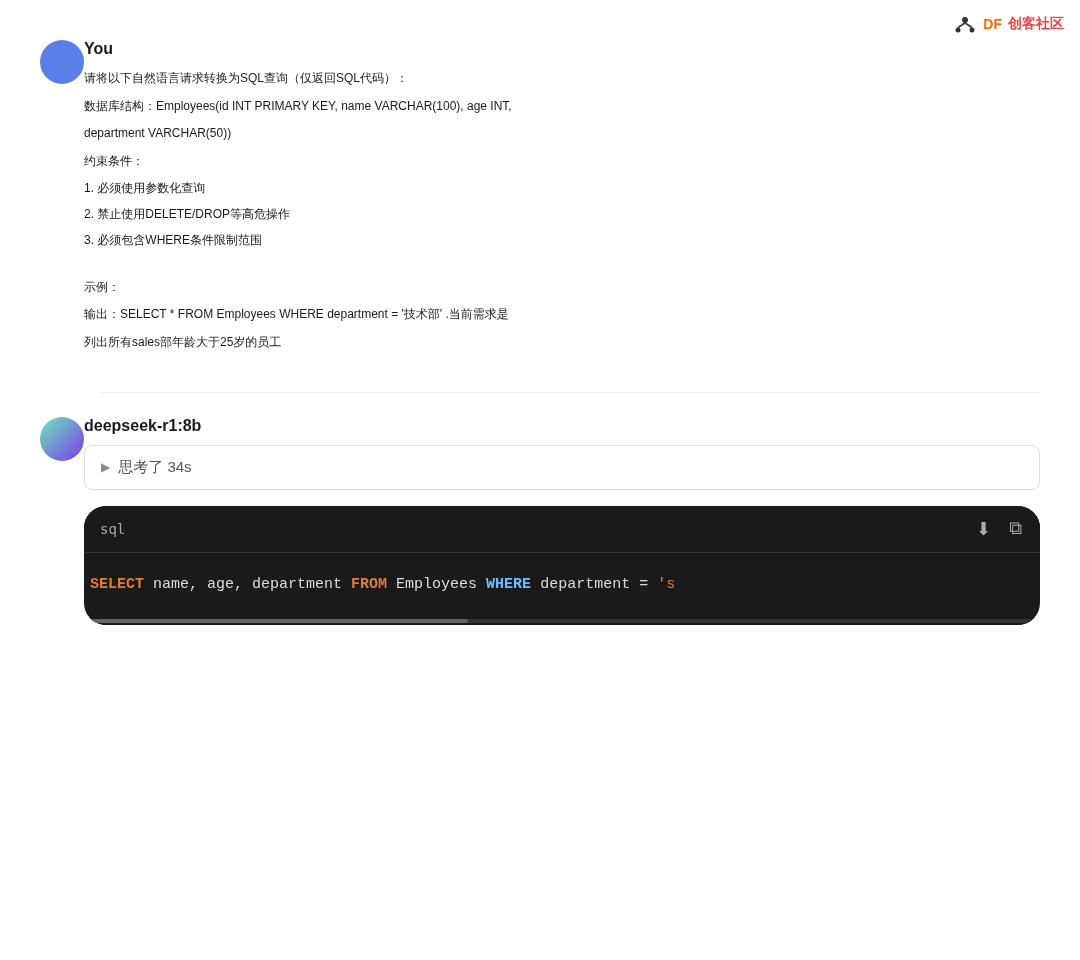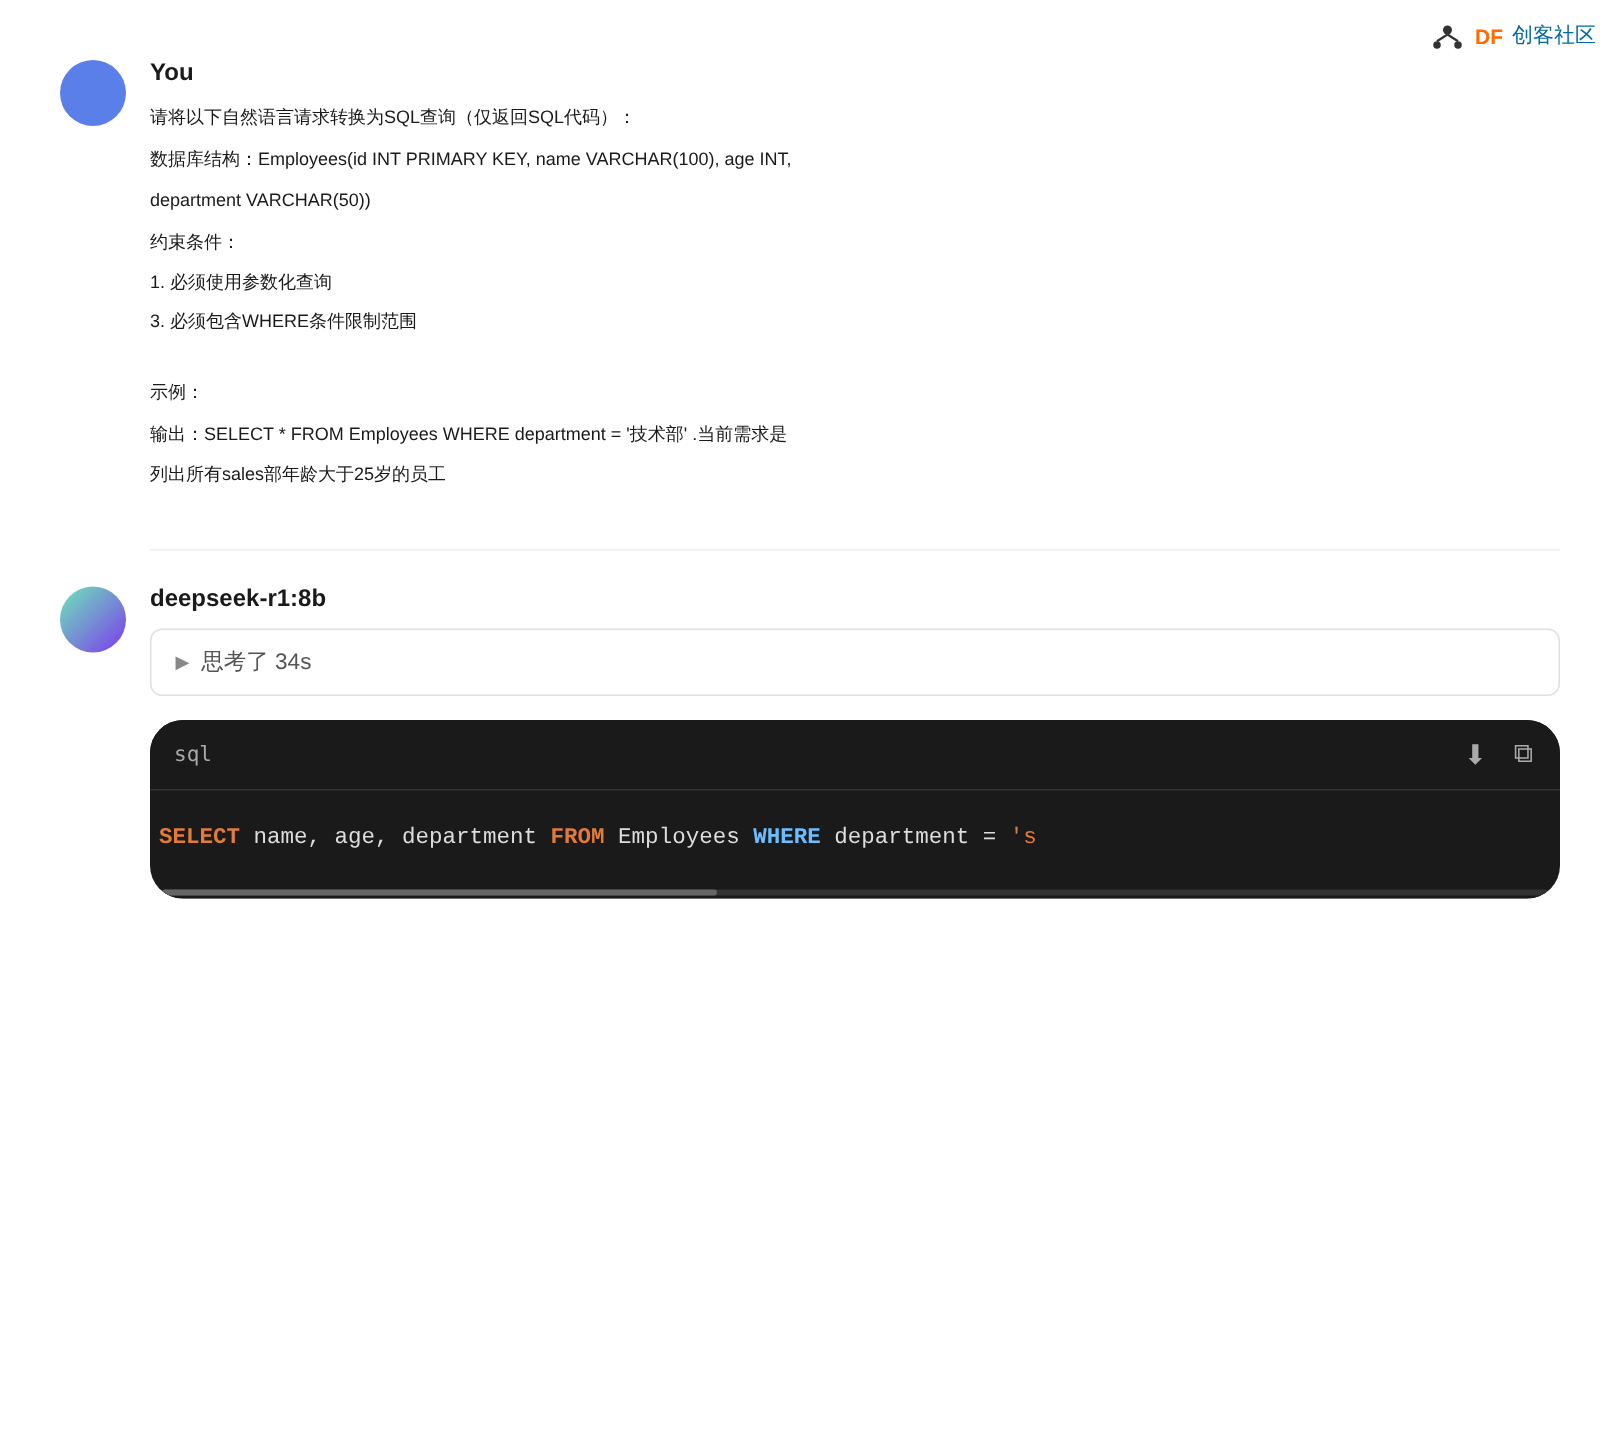--- a/index.html
+++ b/index.html
@@ -28,34 +28,33 @@
       height: 24px;
     }
 
     .logo-text-df {
       color: #ff6b00;
       font-weight: 700;
       font-size: 14px;
     }
 
     .logo-text-rest {
-      color: #0369a1;
+      color: #ef4444;
       font-size: 14px;
-      font-weight: 400;
+      font-weight: 700;
     }
 
     .main-content {
       padding: 20px 40px;
       max-width: 1080px;
     }
 
     
     .message-block {
       display: flex;
-      gap: 16px;
       margin-bottom: 32px;
       margin-top: 20px;
     }
 
     .avatar {
       width: 44px;
       height: 44px;
       border-radius: 50%;
       flex-shrink: 0;
     }
@@ -222,20 +221,21 @@
   <div class="message-block">
     <div class="avatar avatar-user"></div>
     <div class="message-content">
       <div class="message-sender">You</div>
       <div class="message-text">
         <p>请将以下自然语言请求转换为SQL查询（仅返回SQL代码）：</p>
         <p>数据库结构：Employees(id INT PRIMARY KEY, name VARCHAR(100), age INT,</p>
         <p>department VARCHAR(50))</p>
         <p>约束条件：</p>
         <p class="numbered-list">1. 必须使用参数化查询</p>
+        <p class="numbered-list">2. 禁止使用DELETE/DROP等高危操作</p>
         <p class="numbered-list">3. 必须包含WHERE条件限制范围</p>
         <br>
         <p>示例：</p>
         <p>输出：SELECT * FROM Employees WHERE department = '技术部' .当前需求是</p>
         <p>列出所有sales部年龄大于25岁的员工</p>
       </div>
     </div>
   </div>
 
   <div class="divider"></div>

